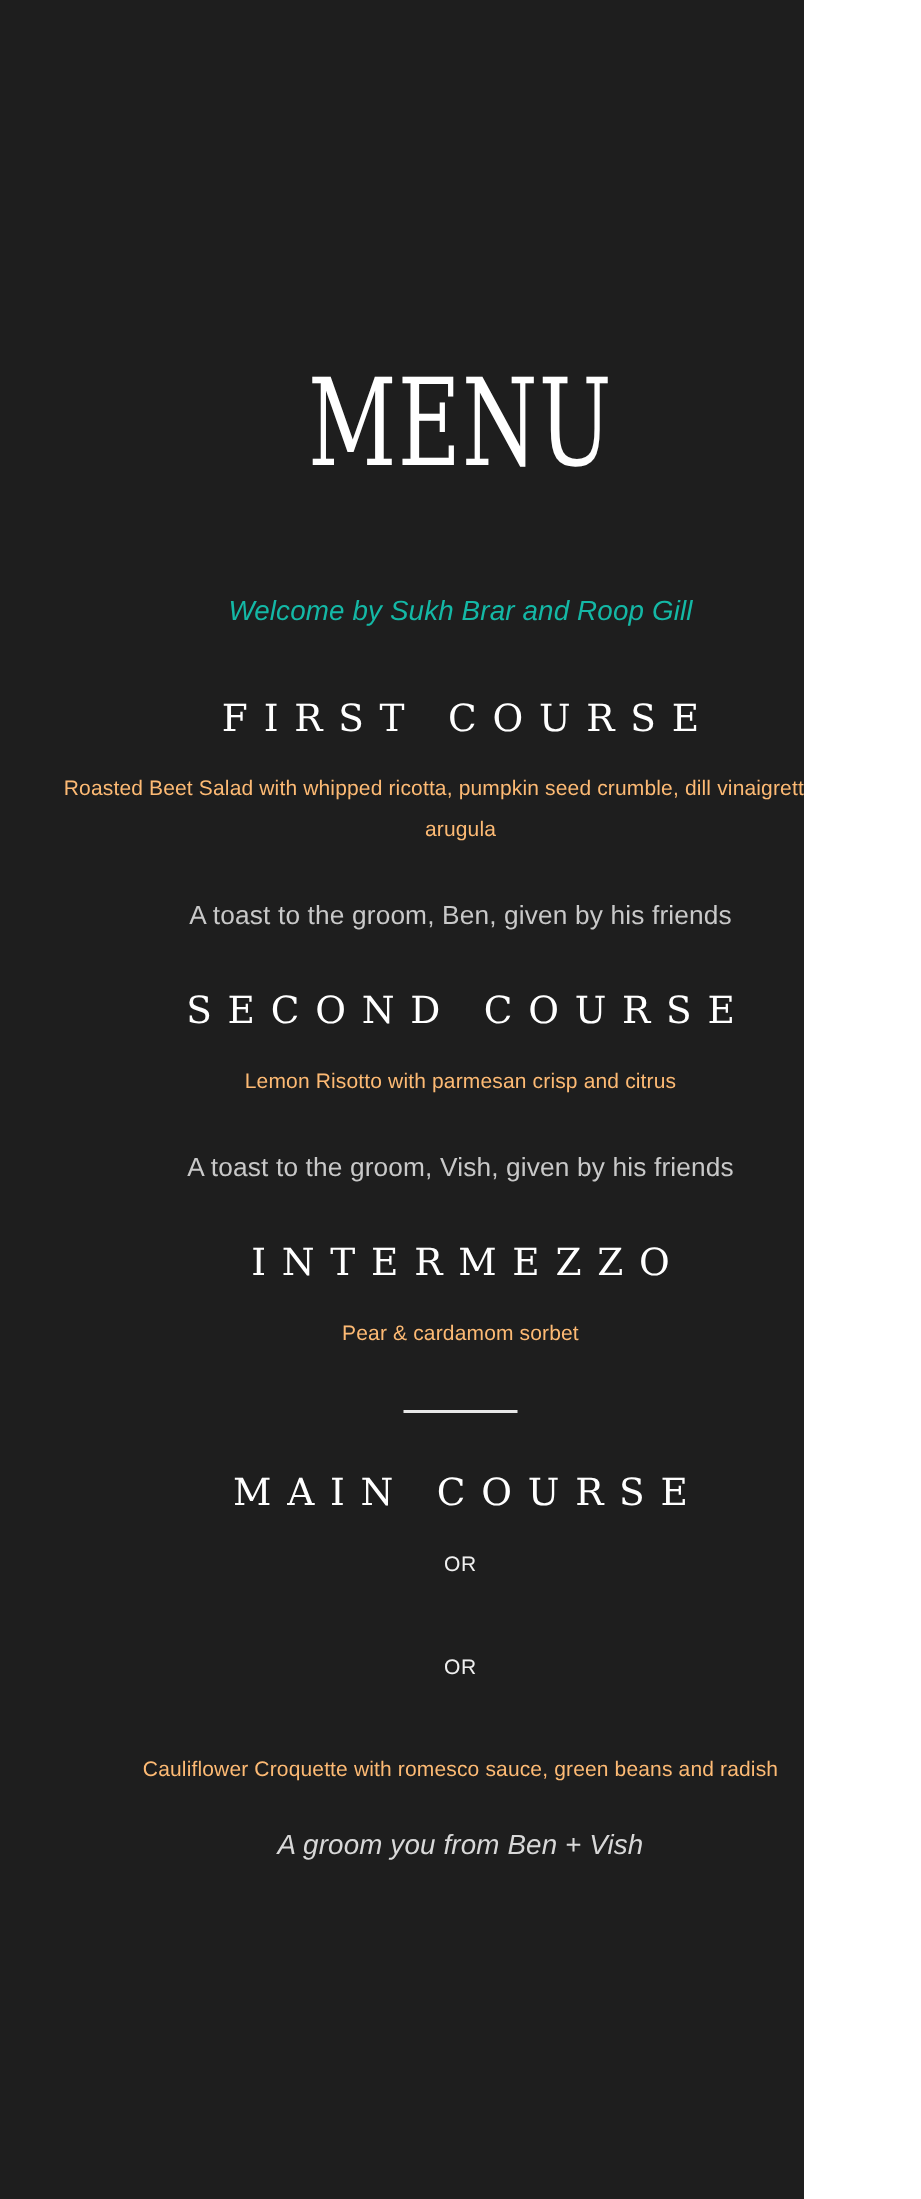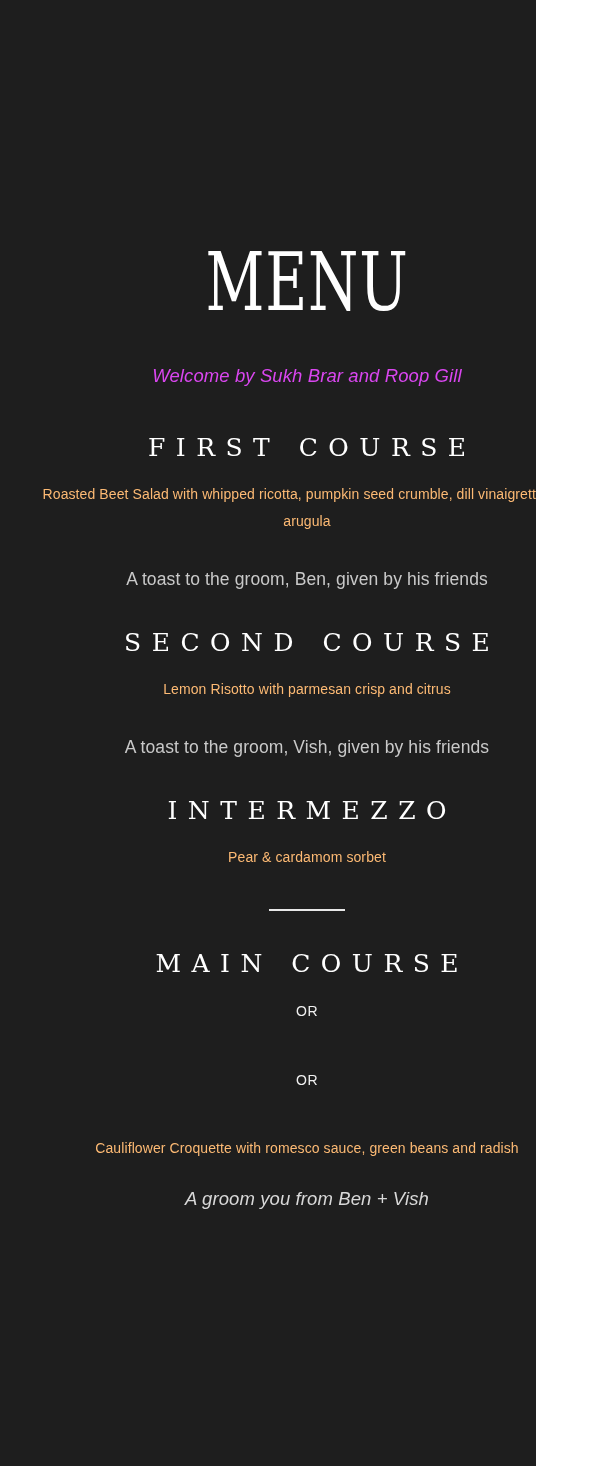--- a/index.html
+++ b/index.html
@@ -35,22 +35,22 @@
     font-weight: 400;
     color: #ffffff;
     margin: 0;
     padding-top: 232px;
     line-height: 1;
     transform: scaleX(0.80) scaleY(1.12);
   }
   .welcome {
     font-size: 18.5px;
     font-style: italic;
-    color: #d946ef;
-    margin-top: 61px;
+    color: #14b8a6;
+    margin-top: 92px;
     letter-spacing: 0.1px;
   }
   .course-head {
     font-family: "DejaVu Serif", "Liberation Serif", serif;
     font-size: 25px;
     letter-spacing: 10.5px;
     color: #ffffff;
     font-weight: 400;
     text-indent: 10.5px;
   }

